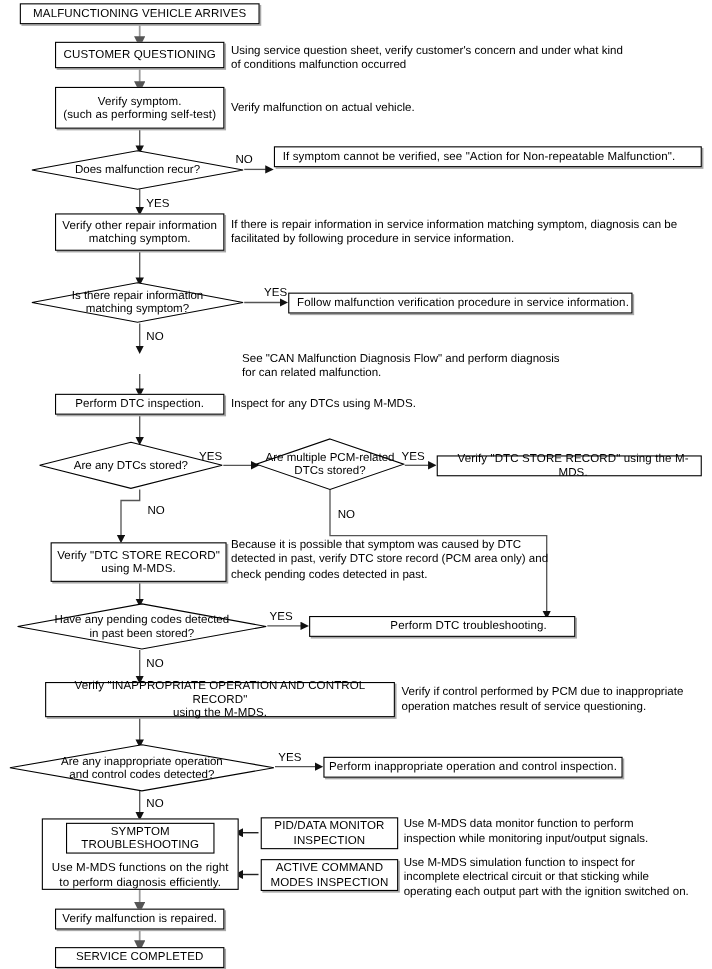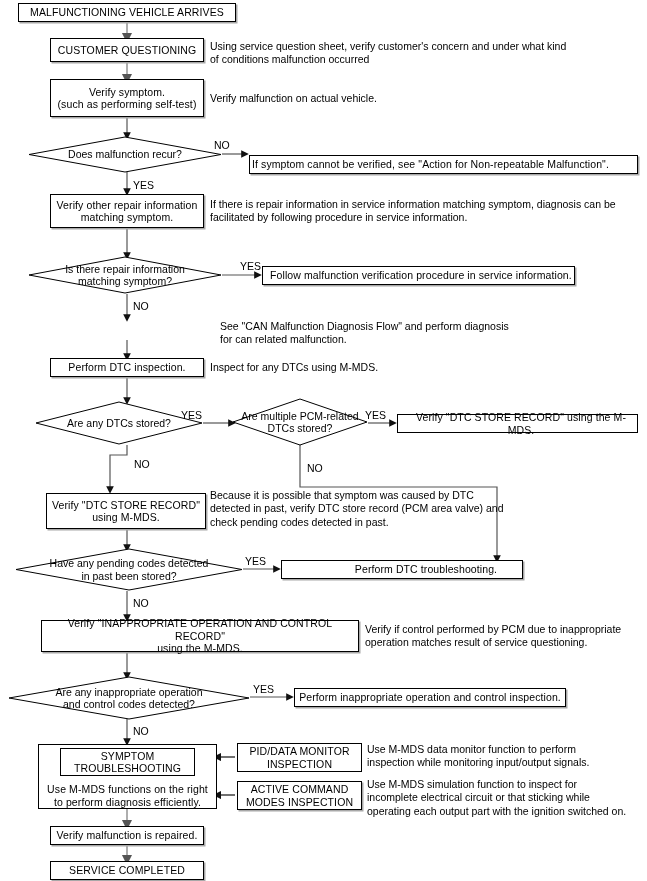--- a/index.html
+++ b/index.html
@@ -162,21 +162,21 @@
 
   <div class="diamond-wrap" style="left:28px; top:136px; width:194px; height:37px;">
     <svg width="194" height="37" viewBox="0 0 194 37">
       <polygon points="97,1 193,18.5 97,36 1,18.5" fill="#fff" stroke="#000" stroke-width="1"></polygon>
     </svg>
     <div class="diamond-text">Does malfunction recur?</div>
   </div>
   <div class="lbl" style="left:214px; top:140px;">NO</div>
   <div class="lbl" style="left:133px; top:180px;">YES</div>
 
-  <div class="node" style="left:249px; top:155px; width:389px; height:19px; justify-content:flex-start; padding-left:2px;">
+  <div class="node" style="left:249px; top:133px; width:389px; height:19px; justify-content:flex-start; padding-left:7px;">
     <span>If symptom cannot be verified, see "Action for Non-repeatable Malfunction".</span>
   </div>
 
   <div class="node" style="left:50px; top:194px; width:154px; height:34px;">
     <span style="white-space:pre-line;">Verify other repair information
 matching symptom.</span>
   </div>
   <div class="note" style="left:210px; top:198px; width:432px;">If there is repair information in service information matching symptom, diagnosis can be
 facilitated by following procedure in service information.</div>
 
@@ -223,21 +223,21 @@
 
   <div class="node nosh" style="left:397px; top:414px; width:241px; height:19px; justify-content:flex-start; padding-left:7px;">
     <span>Verify  "DTC STORE RECORD" using the M-MDS.</span>
   </div>
 
   <div class="node" style="left:46px; top:493px; width:160px; height:36px;">
     <span style="white-space:pre-line;">Verify "DTC STORE RECORD"
 using M-MDS.</span>
   </div>
   <div class="note" style="left:210px; top:489px; width:310px;">Because it is possible that symptom was caused by DTC
-detected in past, verify DTC store record (PCM area valve) and
+detected in past, verify DTC store record (PCM area only) and
 check pending codes detected in past.</div>
 
   <div class="diamond-wrap" style="left:15px; top:548px; width:228px; height:43px;">
     <svg width="228" height="43" viewBox="0 0 228 43">
       <polygon points="114,1 227,21.5 114,42 1,21.5" fill="#fff" stroke="#000" stroke-width="1"></polygon>
     </svg>
     <div class="diamond-text" style="white-space:pre-line;">Have any pending codes detected
 in past been stored?</div>
   </div>
   <div class="lbl" style="left:245px; top:556px;">YES</div>

